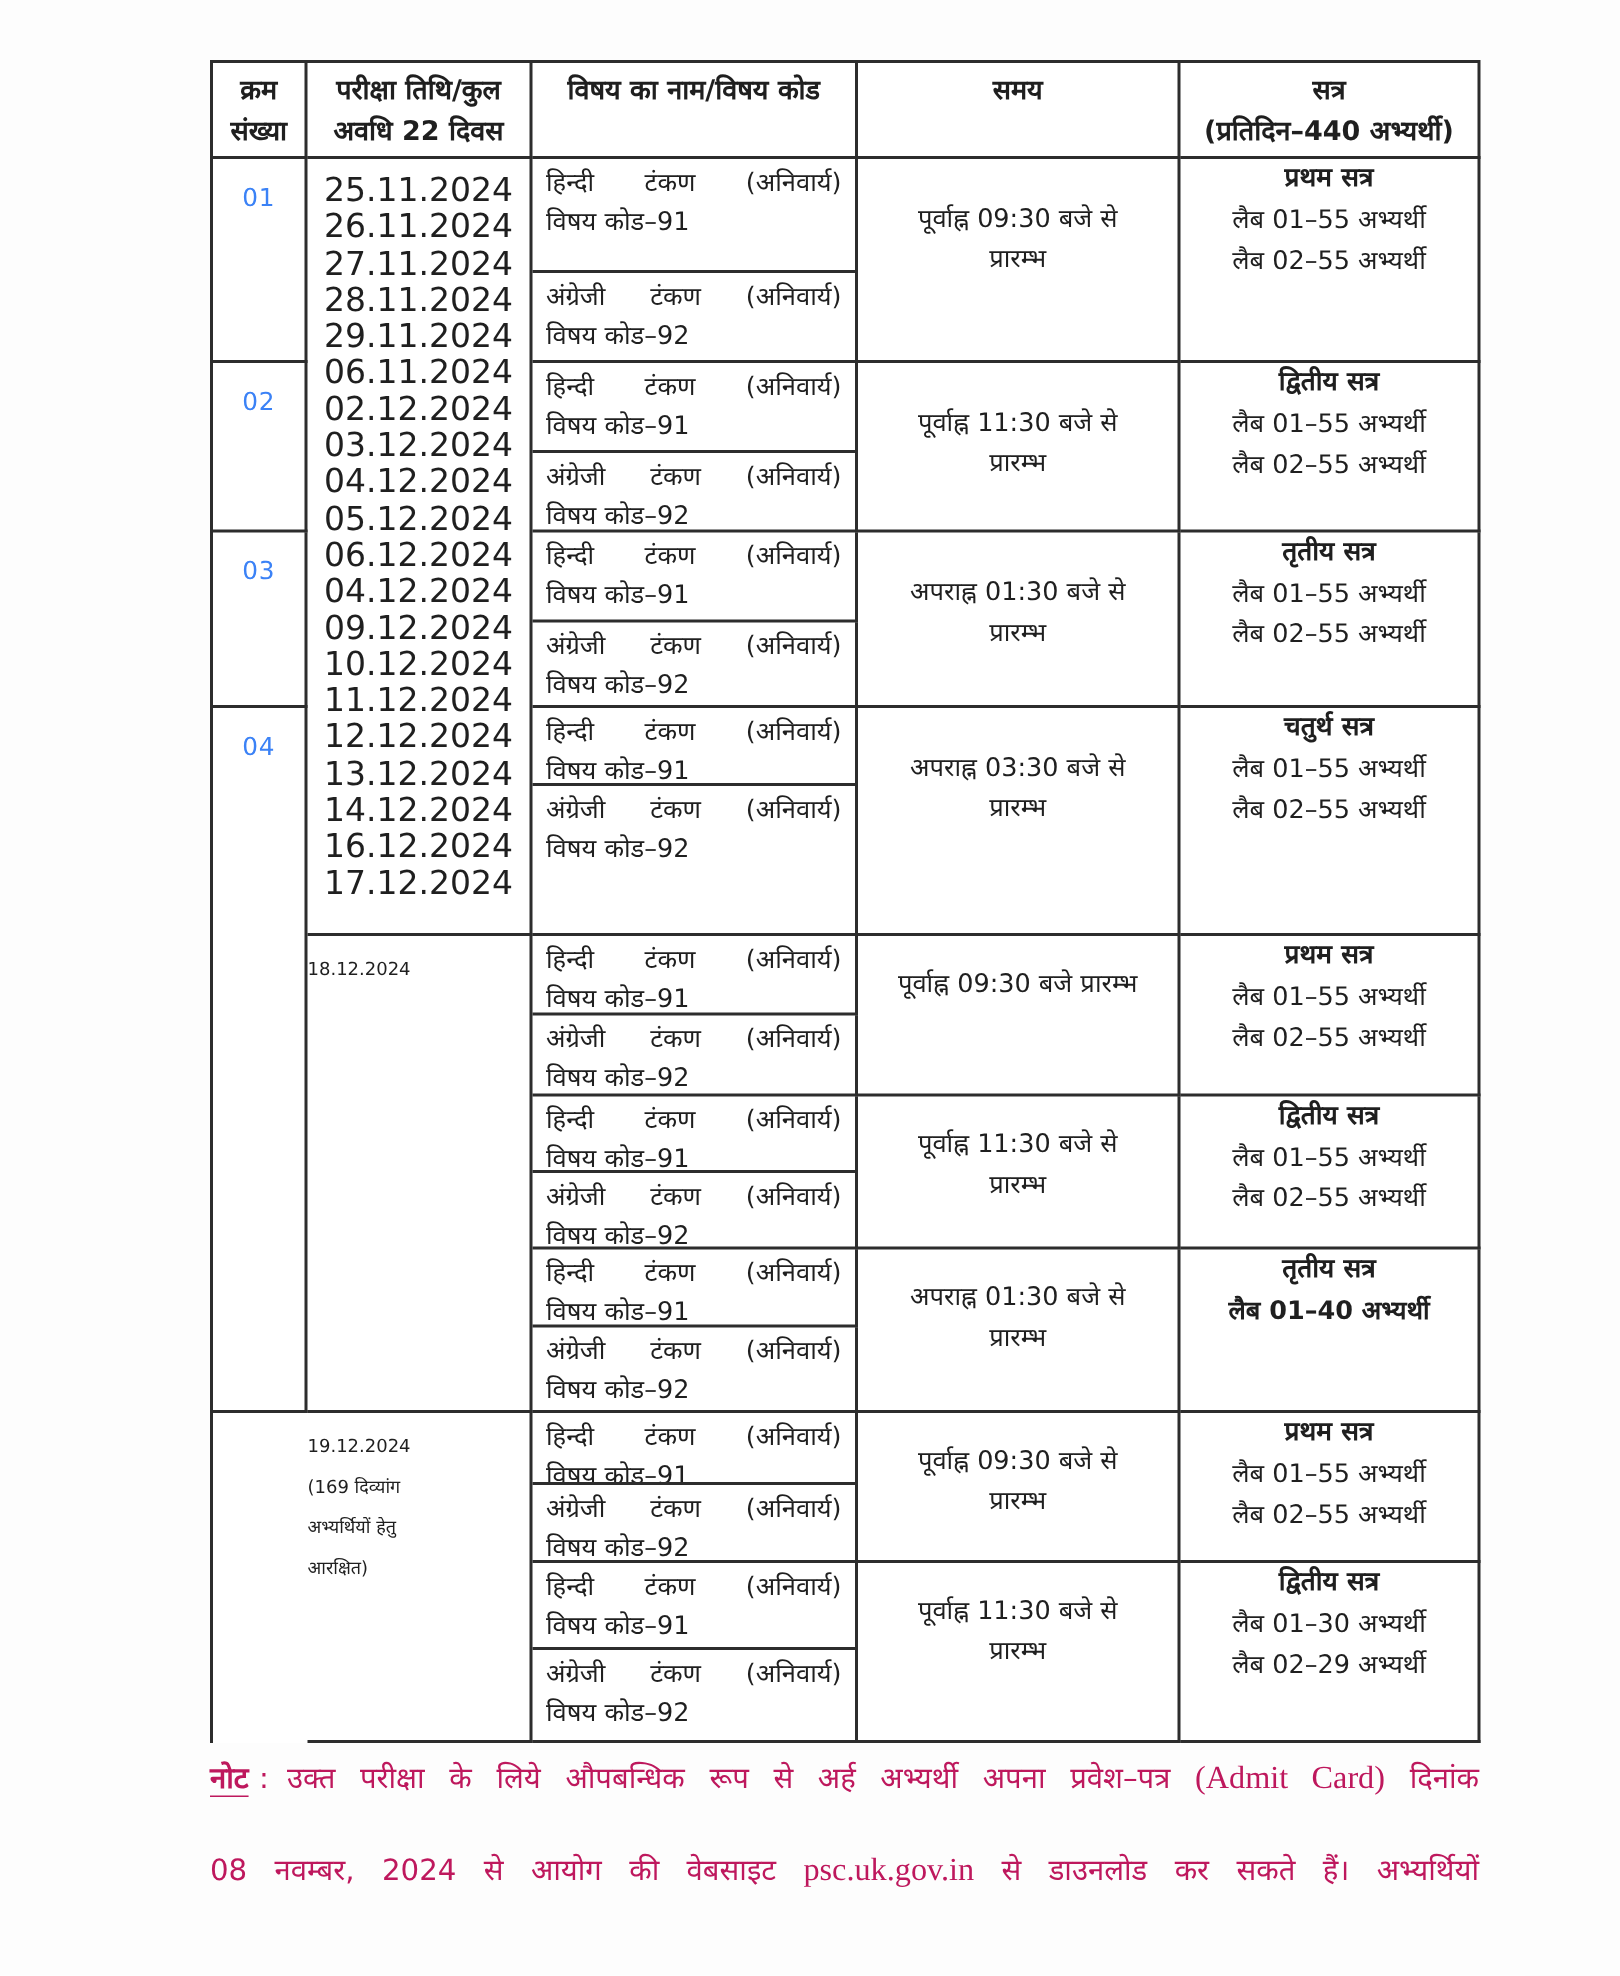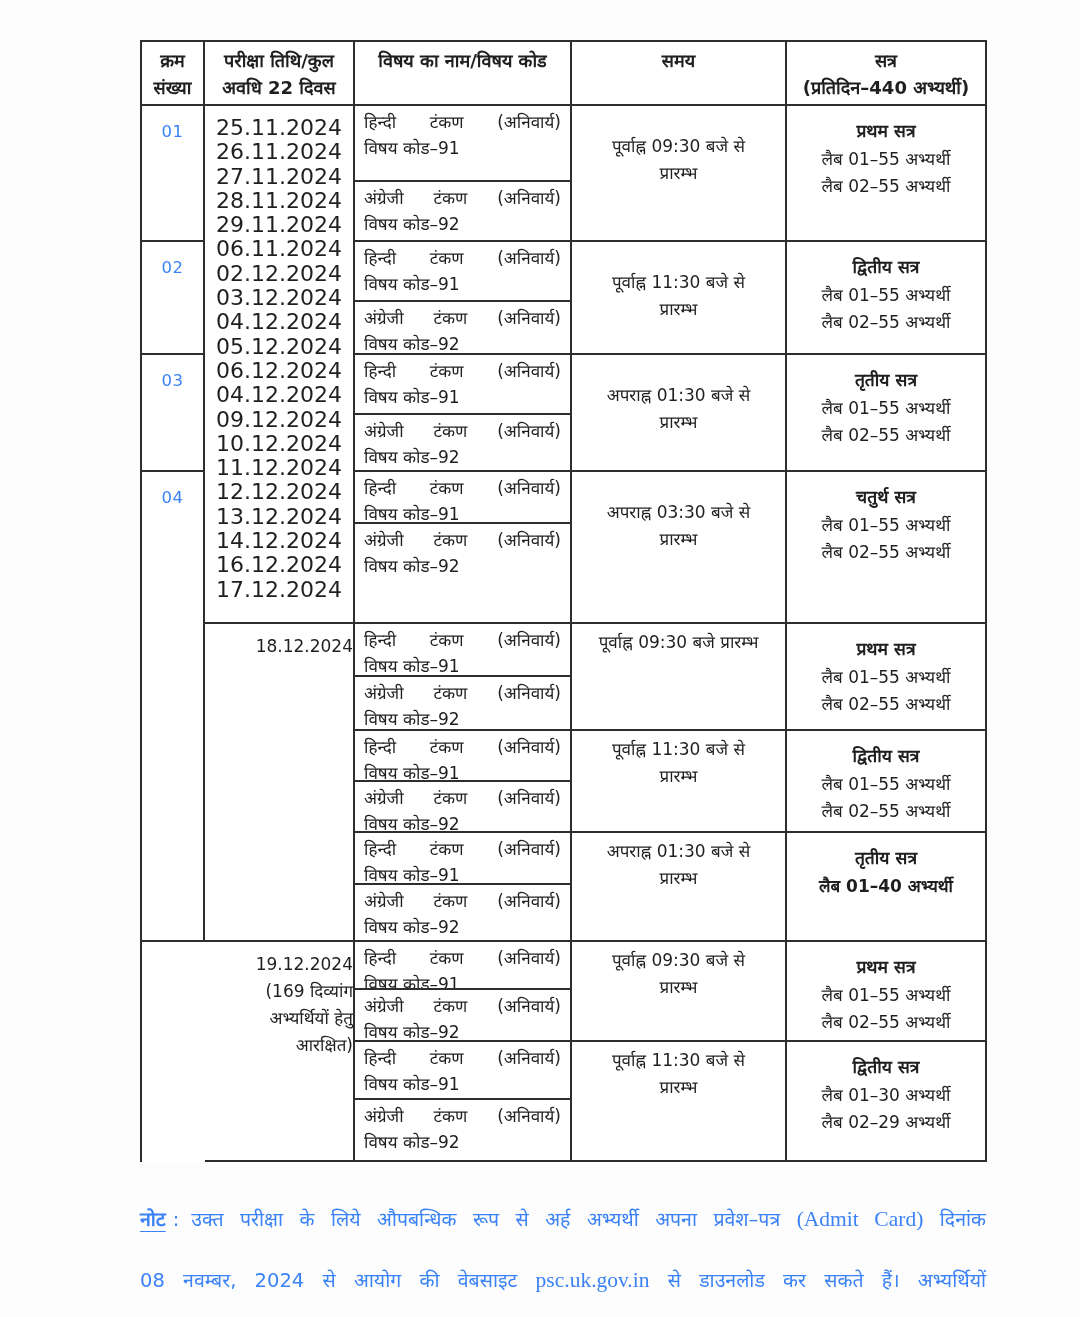--- a/index.html
+++ b/index.html
@@ -45,22 +45,22 @@
     letter-spacing:.5px;
     color:#3b82f6;
   }
   .dates{
     text-align:center;
     font-size:22px;
     line-height:24.3px;
     padding-top:10px;
   }
   .date-single{
-    text-align:right;
-    font-size:17px;
+    text-align:left;
+    font-size:12px;
     padding-top:9px;
     line-height:27px;
   }
   .subj{
     font-size:17px;
     line-height:26px;
     padding:3px 9px 0 9px;
   }
   .subj-l1{
     text-align:justify;
@@ -68,35 +68,35 @@
     white-space:nowrap;
   }
   .subj-l2{text-align:left;}
   .time{
     text-align:center;
     font-size:17px;
     line-height:27px;
   }
   .time div{white-space:nowrap;}
   .pt-lg{padding-top:27px;}
-  .pt-sm{padding-top:5px;}
+  .pt-sm{padding-top:19px;}
   .sess{
     text-align:center;
     font-size:17px;
     line-height:27.5px;
-    padding-top:12px;
+    padding-top:0;
   }
   .sess-title{font-weight:bold;font-size:17.5px;}
   .bold{font-weight:bold;}
 
   
   .note{
-    position:absolute;left:140px;top:1202px;width:846px;
+    position:absolute;left:140px;top:1168px;width:846px;
     font-size:19.5px;
-    color:#3b82f6;
+    color:#be185d;
   }
   .note-line{
     text-align:justify;
     text-align-last:justify;
     line-height:34px;
   }
   .note-line + .note-line{margin-top:26px;}
   .note-label{
     font-weight:bold;
     text-decoration:underline;

